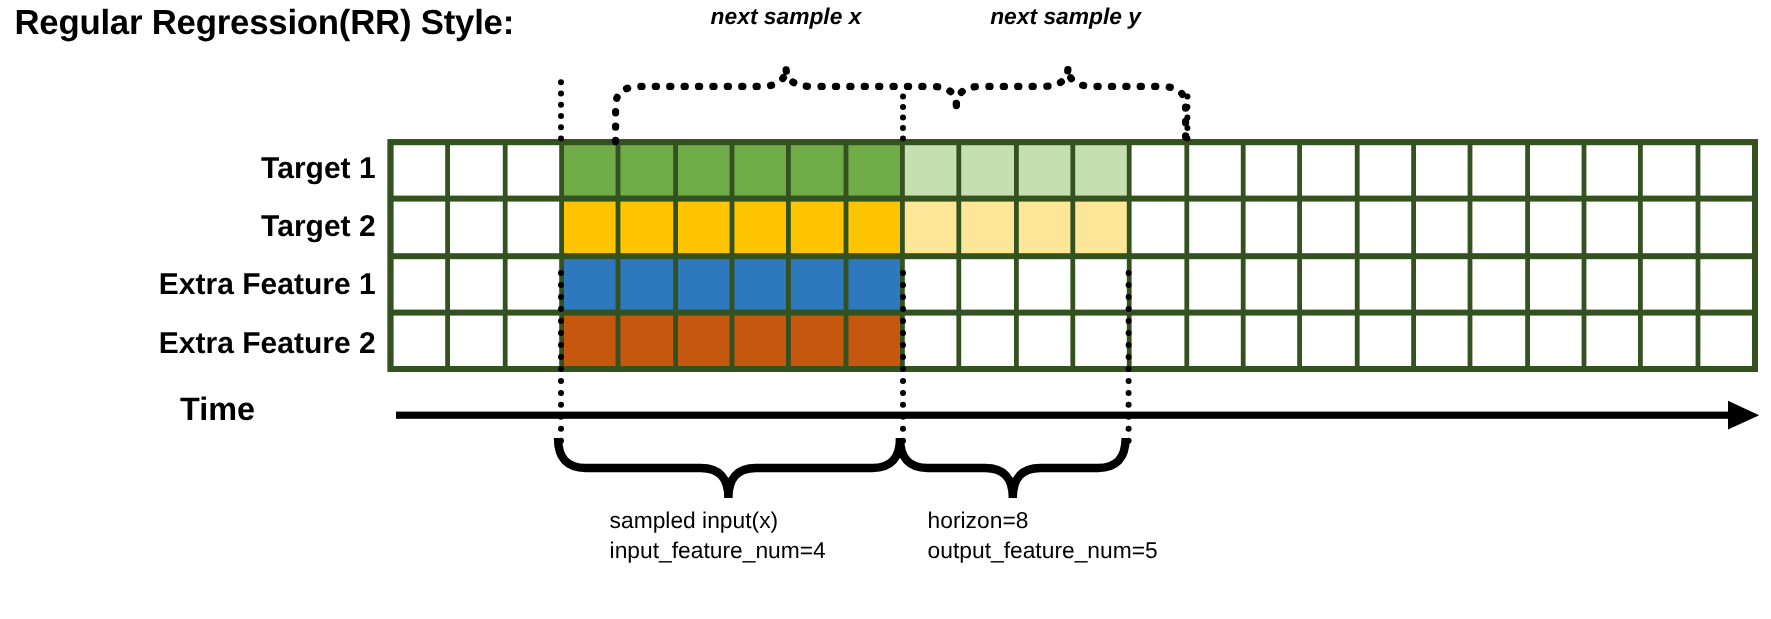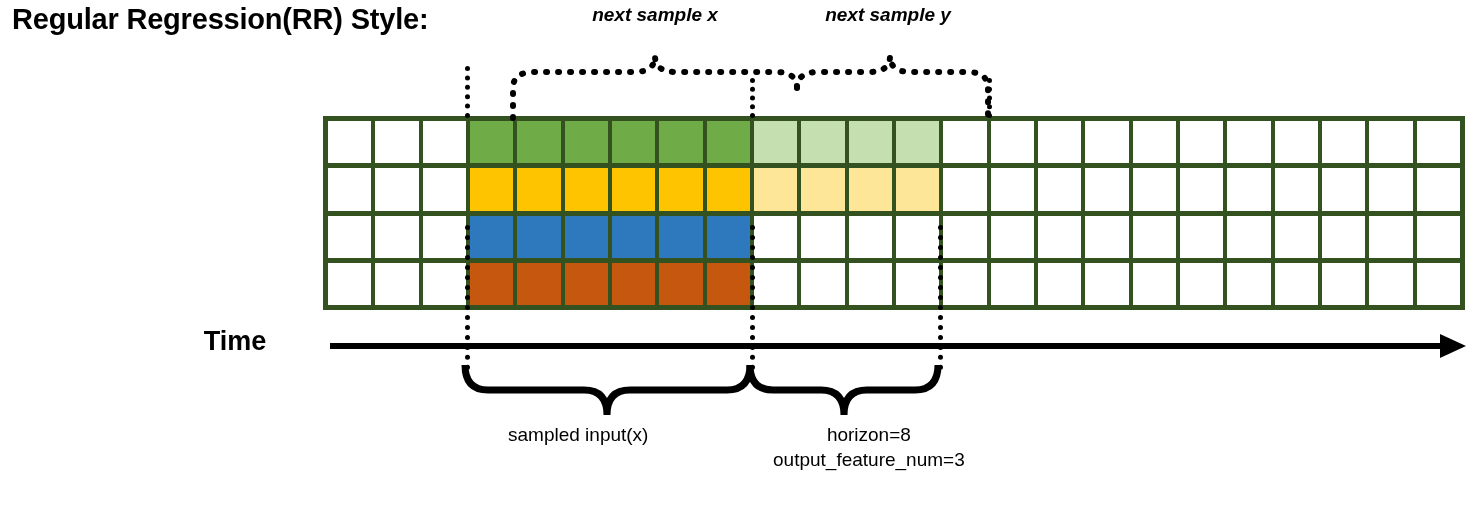--- a/index.html
+++ b/index.html
@@ -102,21 +102,21 @@
     width: 0px;
     border-left: 5px dotted #000000;
   }
 
   
   #time-label {
     position: absolute;
     left: 150px;
     top: 326px;
     width: 170px;
-    text-align: center;
+    text-align: left;
     font-size: 27px;
     font-weight: 700;
   }
   #time-axis {
     position: absolute;
     left: 330px;
     top: 343px;
     width: 1118px;
     height: 6px;
     background: #000000;
@@ -135,41 +135,47 @@
   
   .caption {
     position: absolute;
     font-size: 19px;
     font-weight: 400;
     line-height: 25px;
     white-space: nowrap;
   }
   #caption-input  { left: 508px; top: 422px; }
   #caption-output { left: 773px; top: 422px; }
-  .caption div { white-space: nowrap; text-align: center; }
+  .caption div { white-space: nowrap; }
 
   svg.overlay {
     position: absolute;
     left: 0;
     top: 0;
     width: 1476px;
     height: 516px;
     pointer-events: none;
   }
 </style>
 </head>
 <body>
 
 <div id="canvas">
 
   <div id="title">Regular Regression(RR) Style:</div>
 
   <div class="top-label" id="label-next-x">next sample x</div>
   <div class="top-label" id="label-next-y">next sample y</div>
 
+  <div id="row-labels">
+    <div class="row-label" style="top:0px">Target 1</div>
+    <div class="row-label" style="top:48.5px">Target 2</div>
+    <div class="row-label" style="top:97px">Extra Feature 1</div>
+    <div class="row-label" style="top:145.5px">Extra Feature 2</div>
+  </div>
 
   <div id="grid">
     <div class="grid-row">
         <div class="cell c-white"></div>
         <div class="cell c-white"></div>
         <div class="cell c-white"></div>
         <div class="cell c-green"></div>
         <div class="cell c-green"></div>
         <div class="cell c-green"></div>
         <div class="cell c-green"></div>
@@ -289,19 +295,20 @@
 
     <path d="M 750,365 Q 750,390 773,390 L 821,390 Q 844,390 844,415 Q 844,390 867,390 L 915,390 Q 938,390 938,365" fill="none" stroke="#000000" stroke-width="7" stroke-linecap="butt"></path>
   </svg>
 
   <div id="time-label">Time</div>
   <div id="time-axis"></div>
   <div id="time-arrow"></div>
 
   <div class="caption" id="caption-input">
     <div>sampled input(x)</div>
+    <div>input_feature_num=4</div>
   </div>
   <div class="caption" id="caption-output">
     <div>horizon=8</div>
-    <div>output_feature_num=3</div>
+    <div>output_feature_num=5</div>
   </div>
 
 </div>
 
 </body></html>

